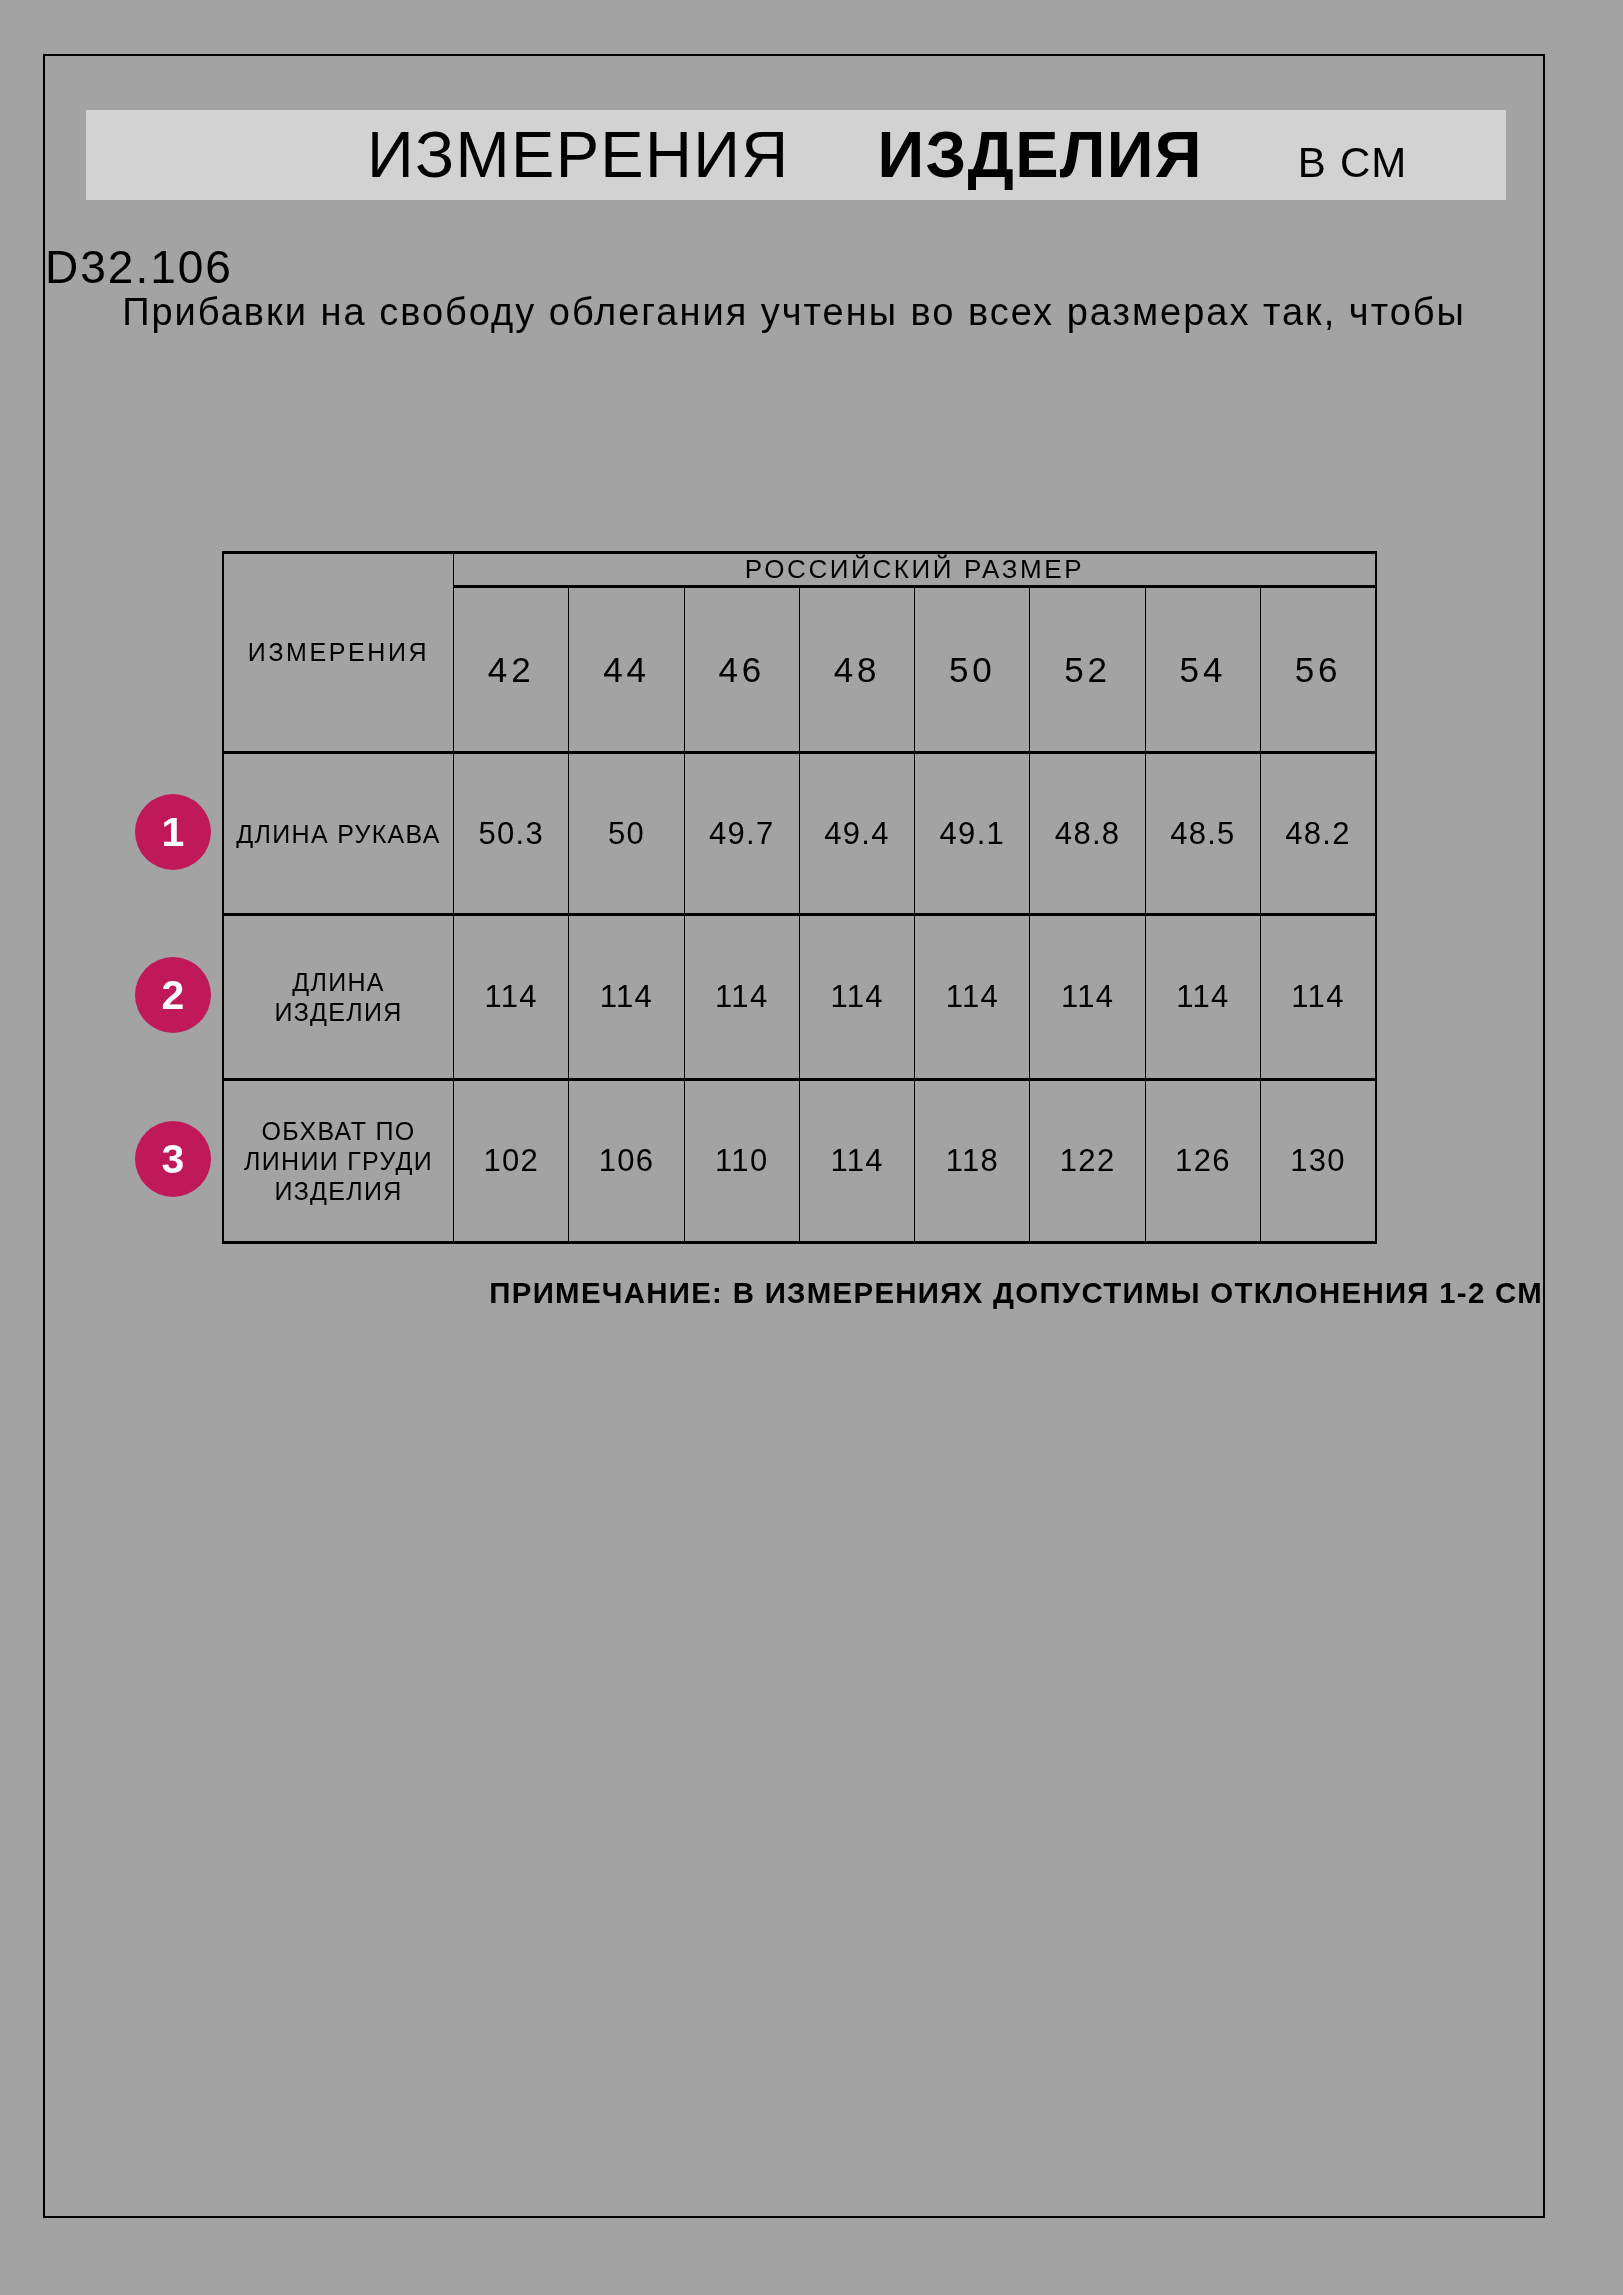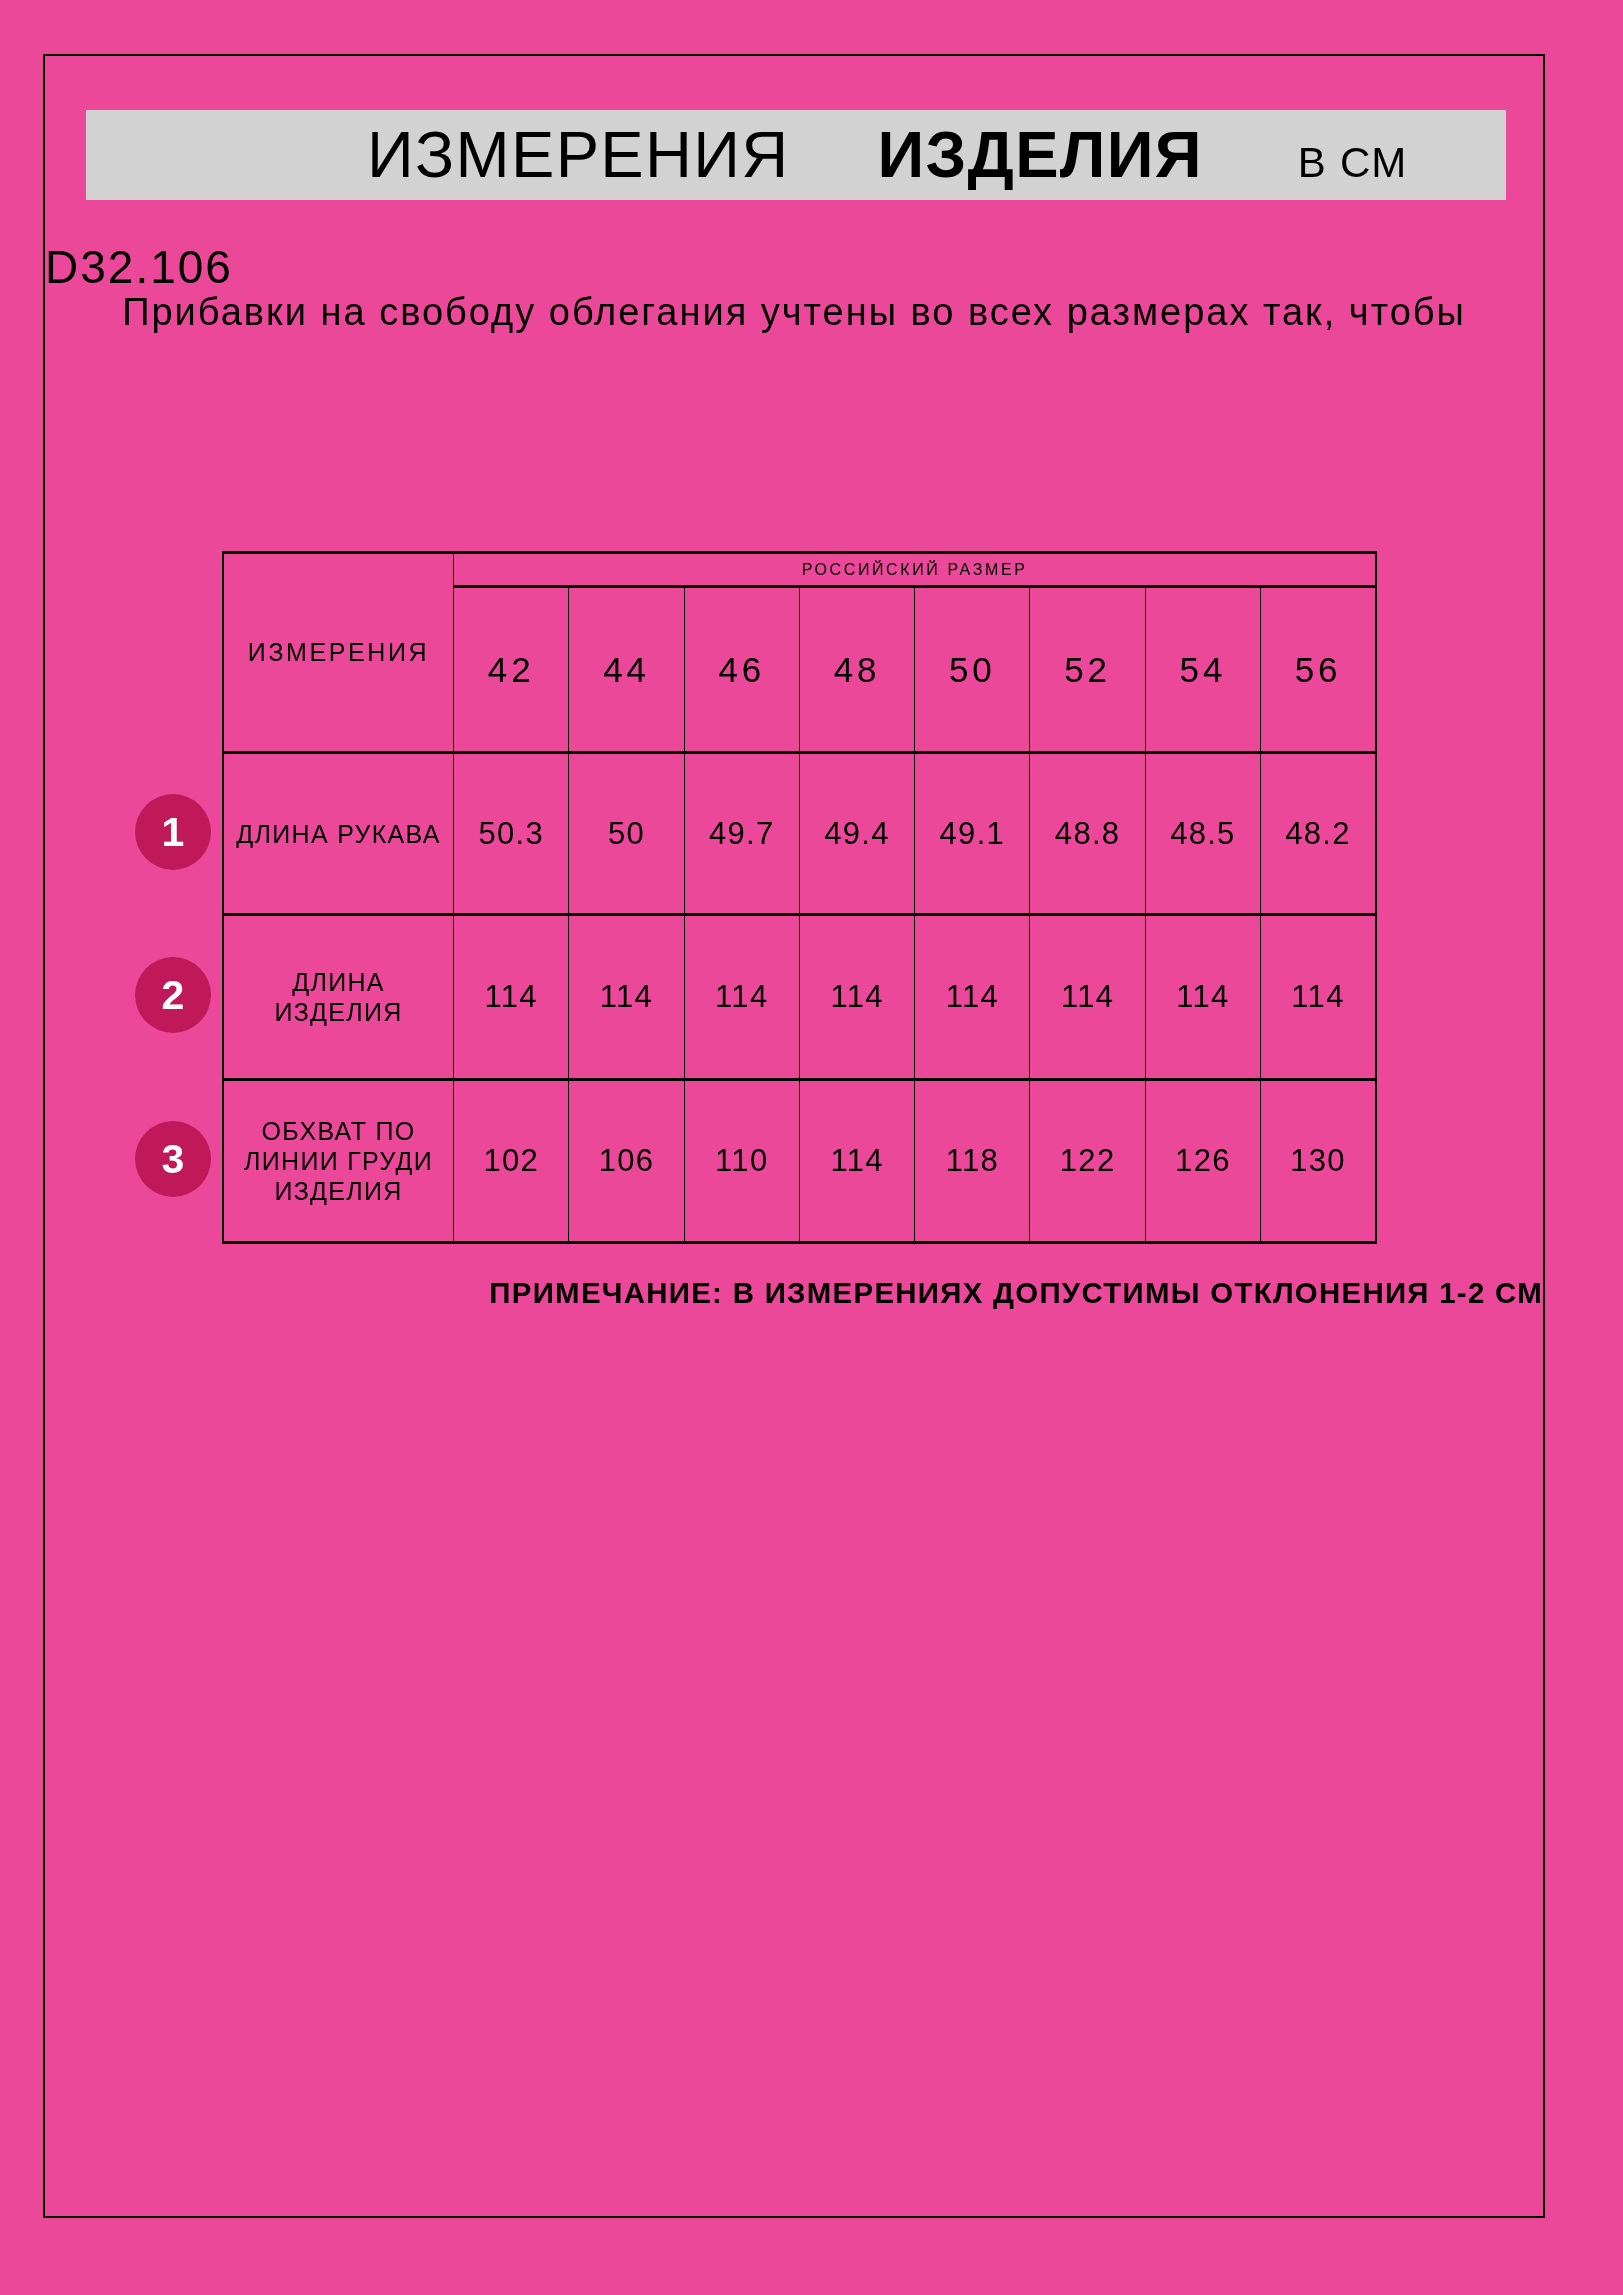--- a/index.html
+++ b/index.html
@@ -1,19 +1,19 @@
 <!DOCTYPE html>
 <html style="font-size:10.5px"><head>
 <meta charset="utf-8">
 <style>
   html,body{margin:0;padding:0;background:#888;}
   .sheet{
     position:relative;
     width:1623px;height:2295px;
-    background:#ec4899;
+    background:#a3a3a3;
     font-family:"Liberation Sans","DejaVu Sans",sans-serif;
     color:#000;
     overflow:hidden;
   }
   .page{
     position:absolute;left:43px;top:54px;
     width:1498px;height:2160px;
     border:2.6px solid #000;
   }
   
@@ -50,21 +50,21 @@
     text-align:center;vertical-align:middle;
     padding:0;
     font-weight:400;
   }
   .size-table thead tr:nth-child(1){height:34px;}
   .size-table thead tr:nth-child(2){height:166px;}
   .size-table tbody tr:nth-child(1){height:162px;}
   .size-table tbody tr:nth-child(2){height:165px;}
   .size-table tbody tr:nth-child(3){height:163px;}
   .corner-cell{font-size:25px;letter-spacing:2.6px;}
-  .group-cell{font-size:16px;letter-spacing:2.6px;}
+  .group-cell{font-size:26px;letter-spacing:2.6px;}
   .size-cell{font-size:35px;font-weight:700;letter-spacing:3.9px;}
   .label-cell{font-size:25px;letter-spacing:1.3px;line-height:30px;}
   .value-cell{font-size:31px;letter-spacing:1.3px;}
   
   .marker{
     position:absolute;left:90px;
     width:76px;height:76px;border-radius:50%;
     background:#c0195a;
     display:flex;align-items:center;justify-content:center;
     color:#fff;font-size:41px;font-weight:700;

